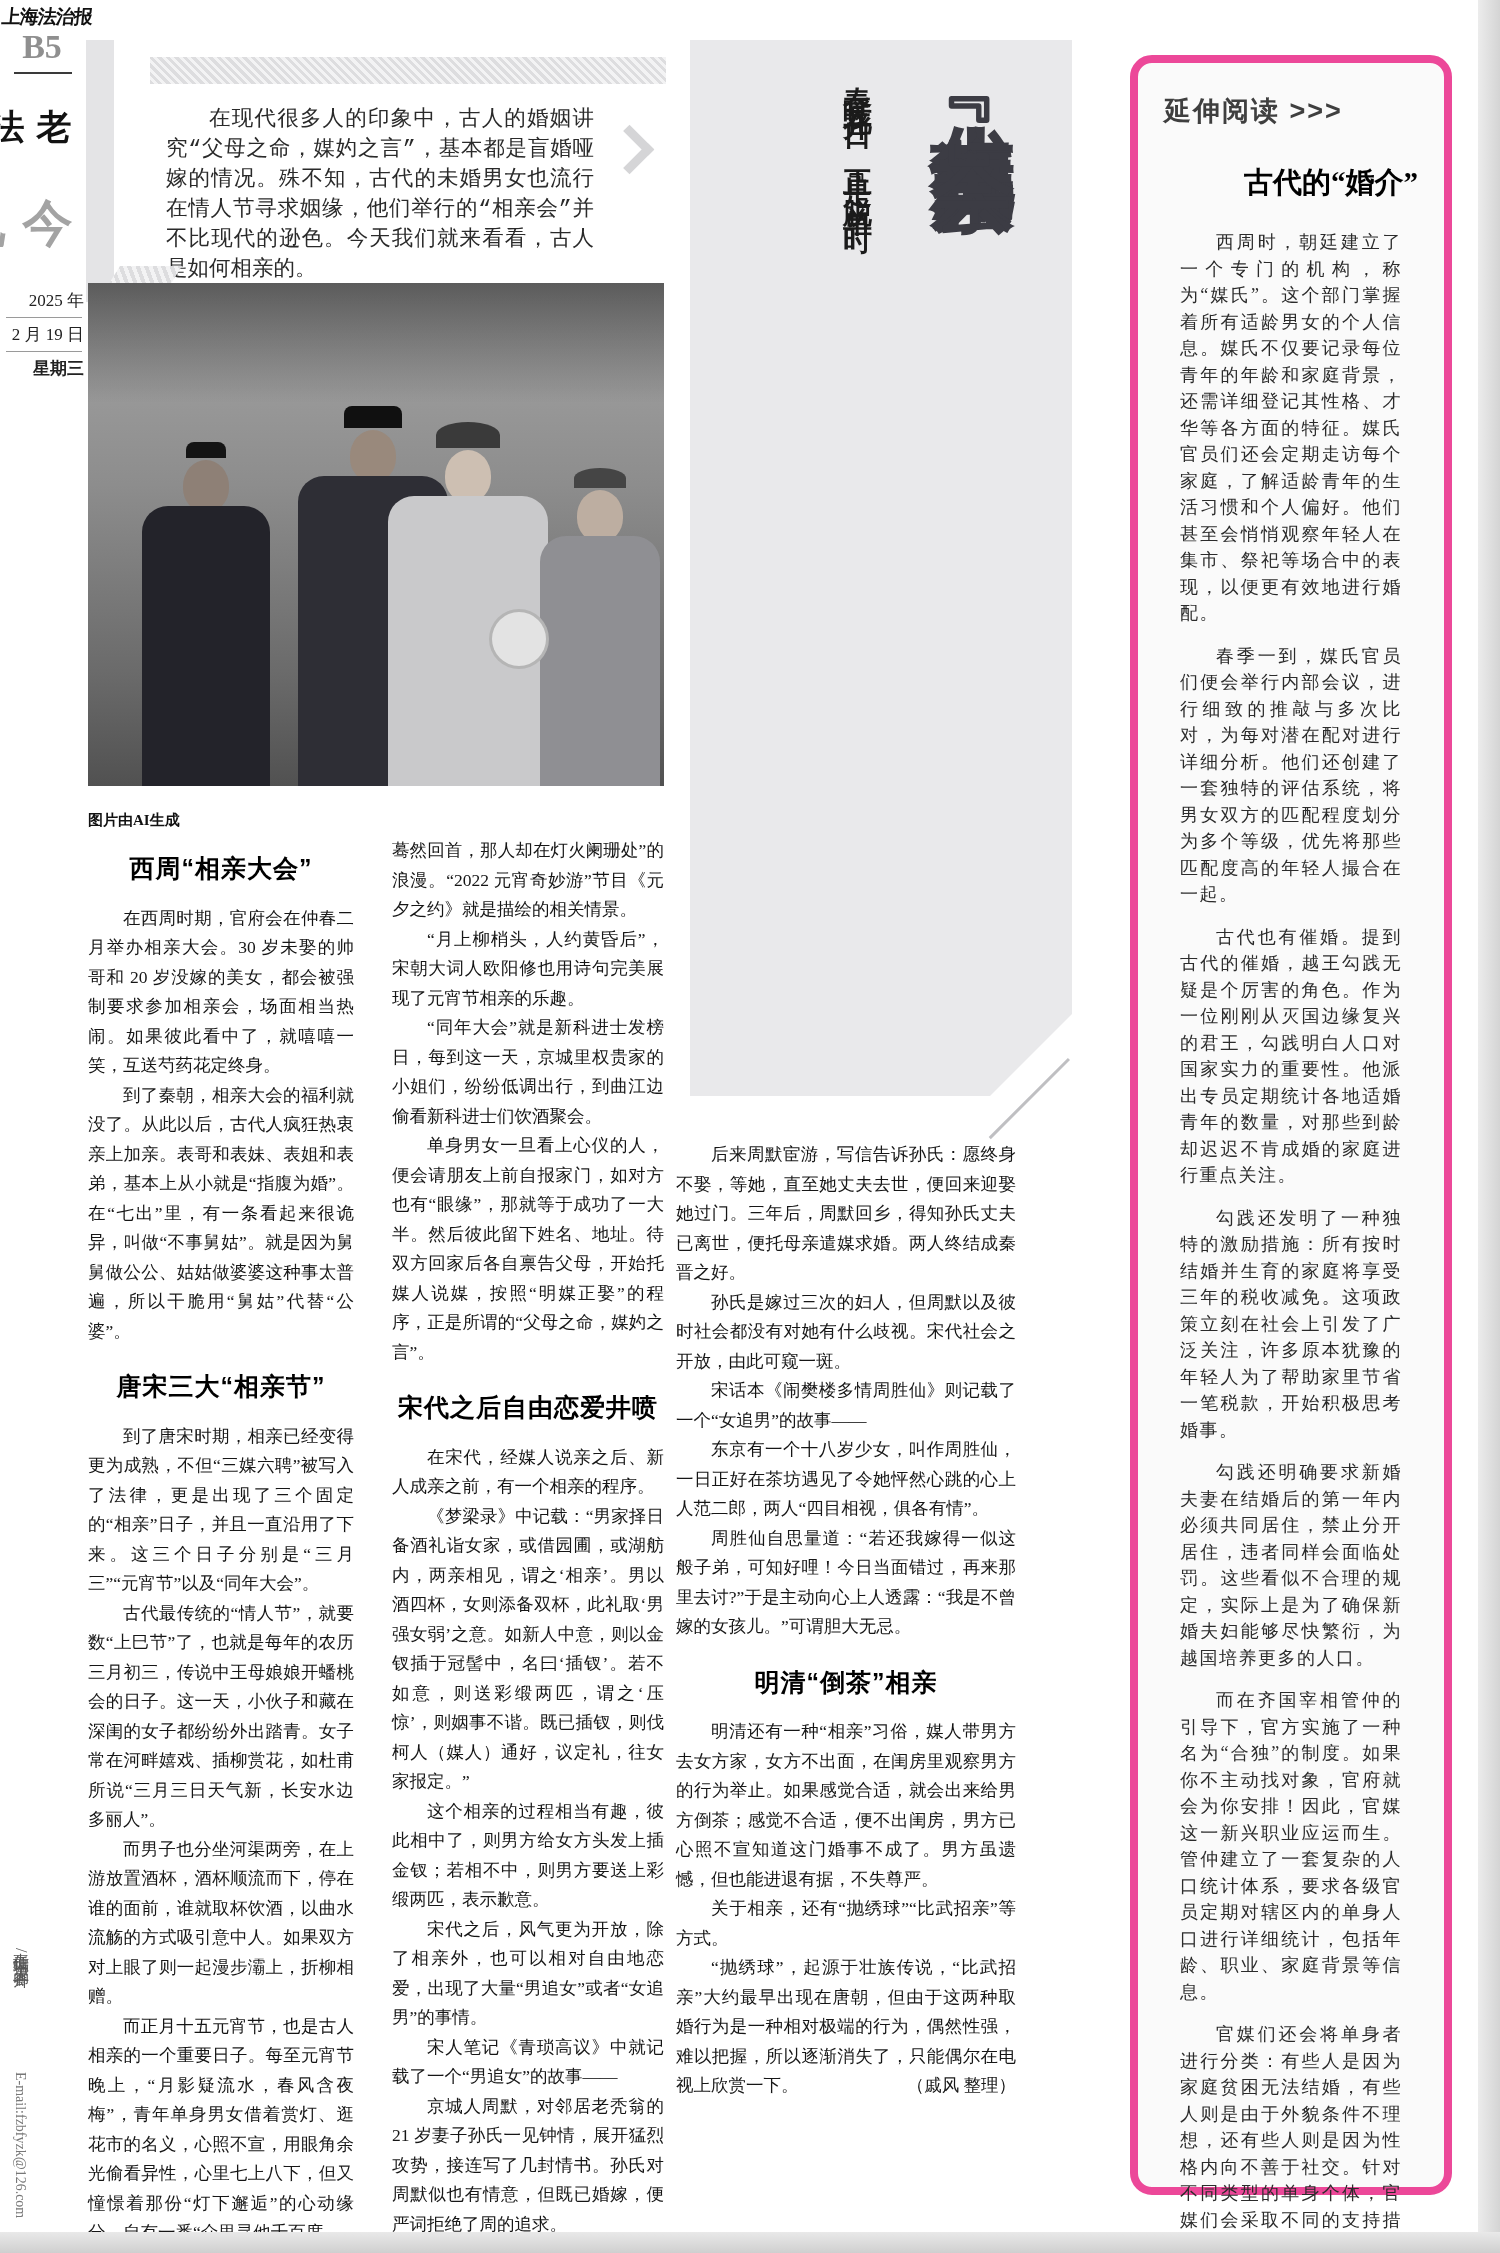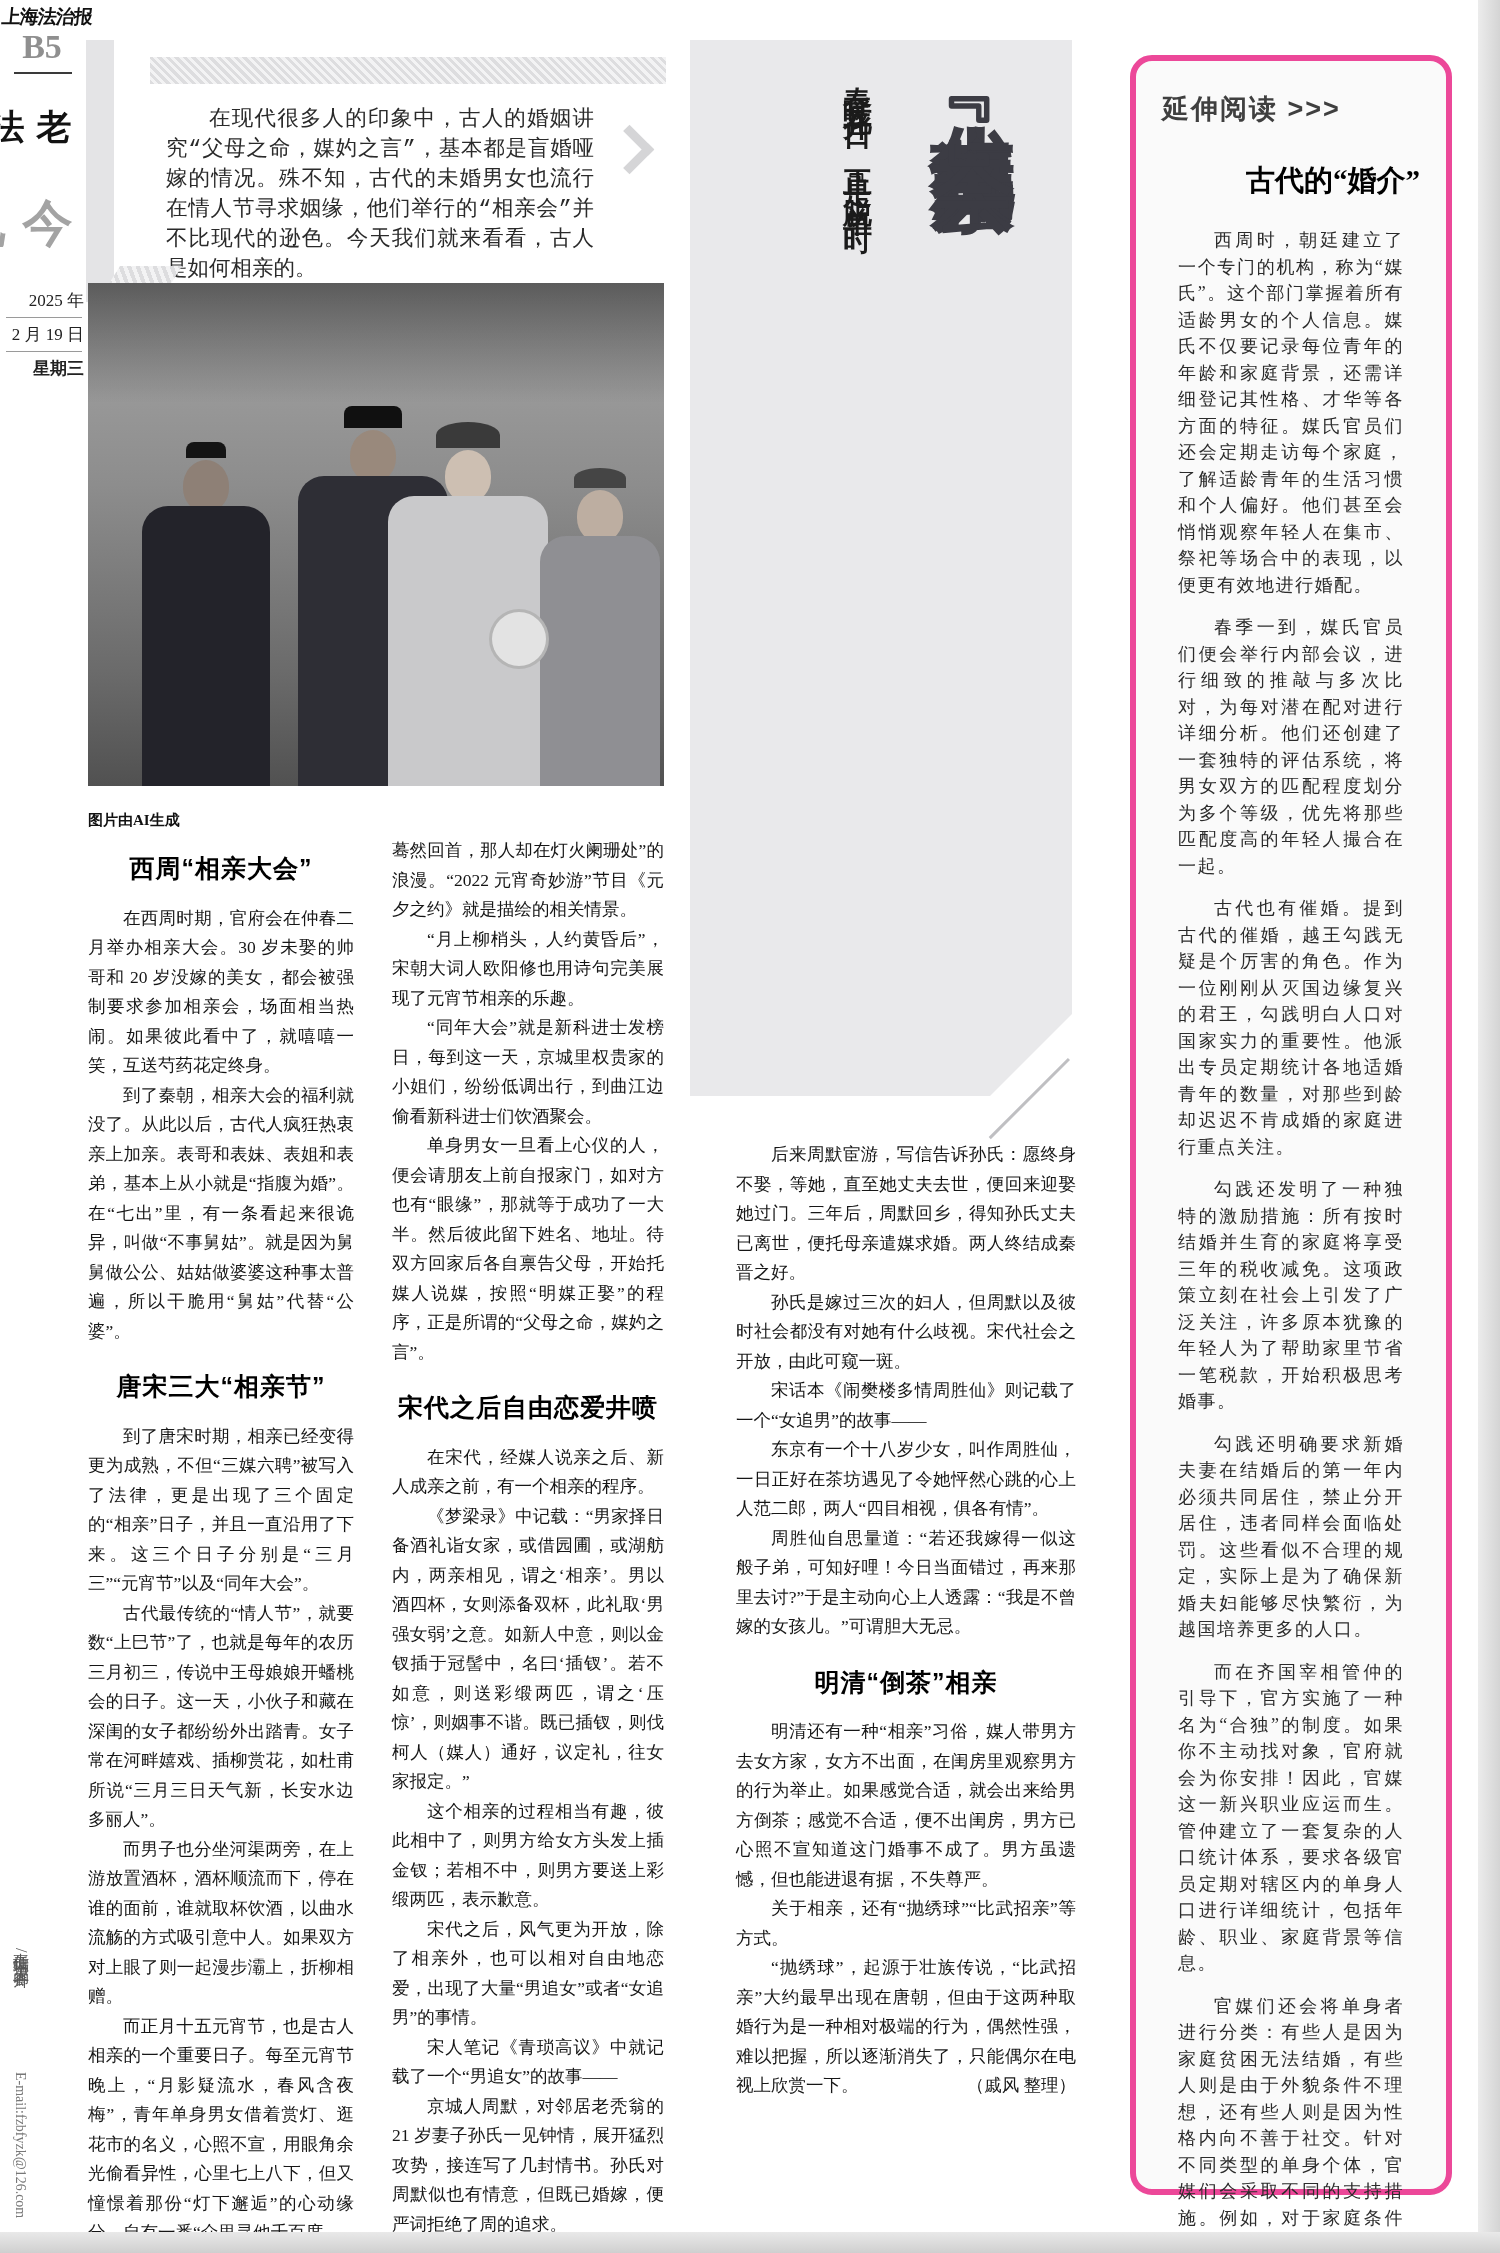--- a/index.html
+++ b/index.html
@@ -76,24 +76,24 @@
   
   .col{position:absolute;font-size:17.5px;line-height:29.5px;text-align:justify;color:#161616;}
   .col p{margin:0;text-indent:2em;}
   .col p.cont{text-indent:0;}
   .col p.attr{text-align:right;text-indent:0;margin-top:-29.5px;}
   .col-heading{font-size:25px;font-weight:700;color:#000;text-align:center;
         margin:26px 0 20px;letter-spacing:1px;font-family:"Liberation Sans","DejaVu Sans",sans-serif;}
   .col1{left:88px;top:834px;width:266px;}
   .col1 .col-heading:first-child{margin-top:20px;}
   .col2{left:392px;top:836px;width:272px;}
-  .col3{left:736px;top:1140px;width:340px;}
+  .col3{left:676px;top:1140px;width:340px;}
   
   .sidebar{position:absolute;left:1130px;top:55px;width:322px;height:2140px;background:#fafafa;
-        border:6px solid #ec4899;border-radius:22px;box-sizing:border-box;padding:30px 26px;}
+        border:8px solid #ec4899;border-radius:22px;box-sizing:border-box;padding:30px 26px;}
   .sidebar-header{font-size:27px;font-weight:900;color:#3f3f3f;letter-spacing:2px;
         font-family:"Liberation Sans","DejaVu Sans",sans-serif;}
   .sidebar-title{font-size:29px;font-weight:900;color:#000;text-align:right;margin:34px 0 26px;}
   .sidebar-body{font-size:18px;line-height:26.5px;letter-spacing:1.5px;text-align:justify;color:#2b2b2b;}
   .sidebar-body p{margin:16px;text-indent:2em;}
 </style>
 </head>
 <body>
 
 <div id="page">

